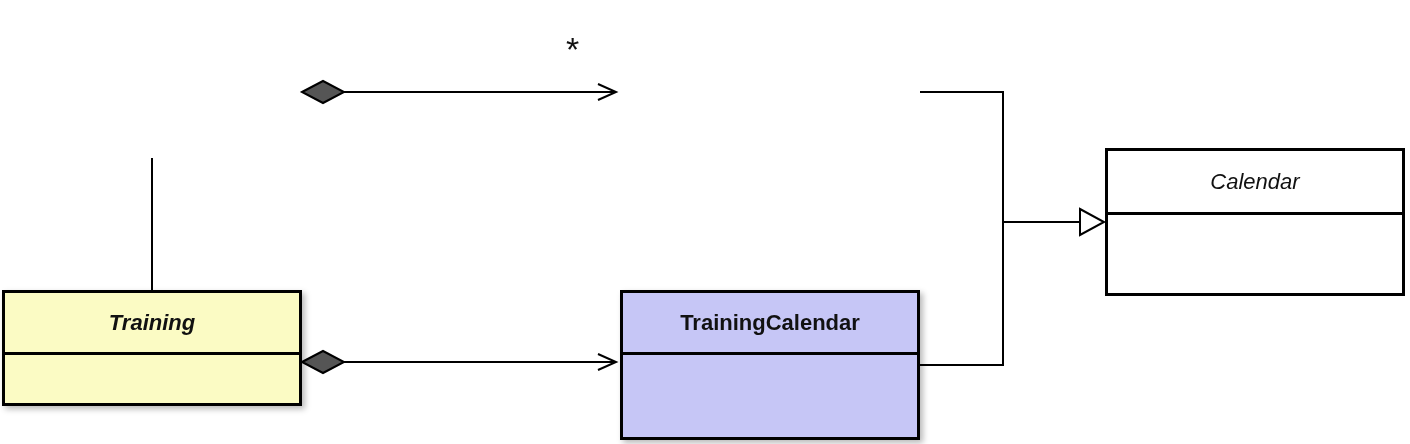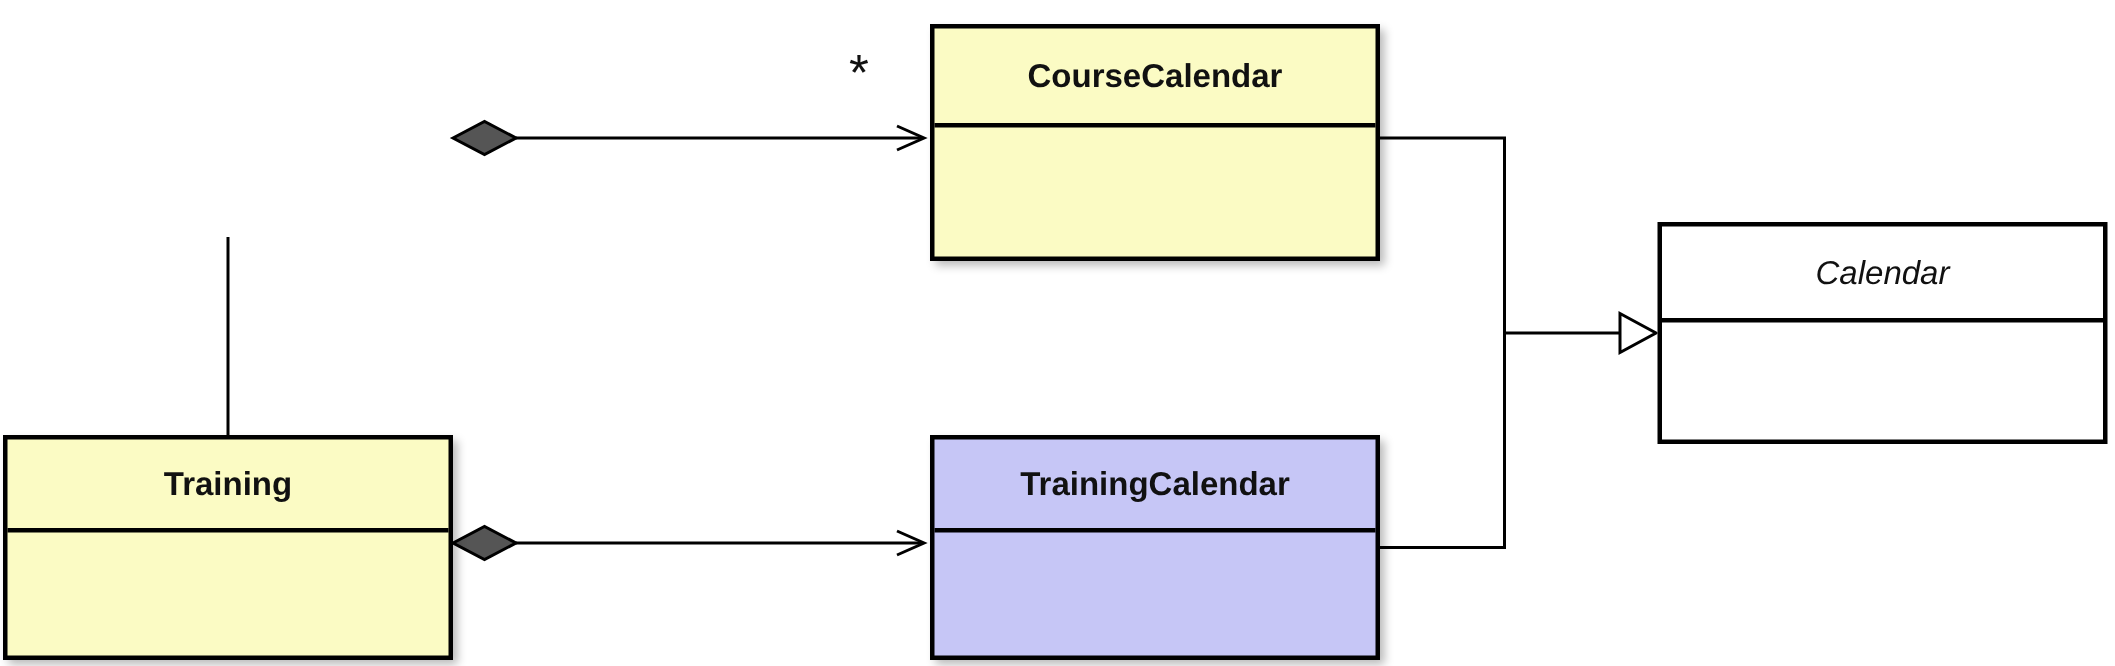--- a/index.html
+++ b/index.html
@@ -44,21 +44,21 @@
   .uml-title.abstract {
     font-style: italic;
     font-weight: normal;
   }
   .uml-compartment {
     flex: 1;
   }
   
   .box-course            { left: 2px;    top: 4px;   width: 300px; height: 154px; }
   .box-course .uml-title { height: 64px; }
-  .box-training            { left: 2px;  top: 290px; width: 300px; height: 150px; }
+  .box-training            { left: 2px;  top: 290px; width: 300px; height: 116px; font-style: italic; }
   .box-training .uml-title { height: 62px; }
   .box-course-calendar            { left: 620px; top: 16px; width: 300px; height: 158px; }
   .box-course-calendar .uml-title { height: 66px; }
   .box-training-calendar            { left: 620px; top: 290px; width: 300px; height: 150px; }
   .box-training-calendar .uml-title { height: 62px; }
   .box-calendar            { left: 1105px; top: 148px; width: 300px; height: 148px; box-shadow: none; }
   .box-calendar .uml-title { height: 64px; }
   .multiplicity {
     position: absolute;
     left: 566px;
@@ -90,24 +90,20 @@
     <polyline points="920,365 1003,365 1003,222" fill="none" stroke="#000000" stroke-width="2"></polyline>
     <polygon points="1080,209 1104,222 1080,235" fill="#ffffff" stroke="#000000" stroke-width="2"></polygon>
   </svg>
 
 
   <div class="uml-class box-training" style="background-color: rgb(251, 251, 196);">
     <div class="uml-title">Training</div>
     <div class="uml-compartment"></div>
   </div>
 
-  <div class="uml-class box-course-calendar" style="background-color: rgb(251, 251, 196);">
-    <div class="uml-title">CourseCalendar</div>
-    <div class="uml-compartment"></div>
-  </div>
 
   <div class="uml-class box-calendar" style="background-color: rgb(255, 255, 255);">
     <div class="uml-title abstract">Calendar</div>
     <div class="uml-compartment"></div>
   </div>
 
   <div class="uml-class box-training-calendar" style="background-color: rgb(198, 198, 246);">
     <div class="uml-title">TrainingCalendar</div>
     <div class="uml-compartment"></div>
   </div>

